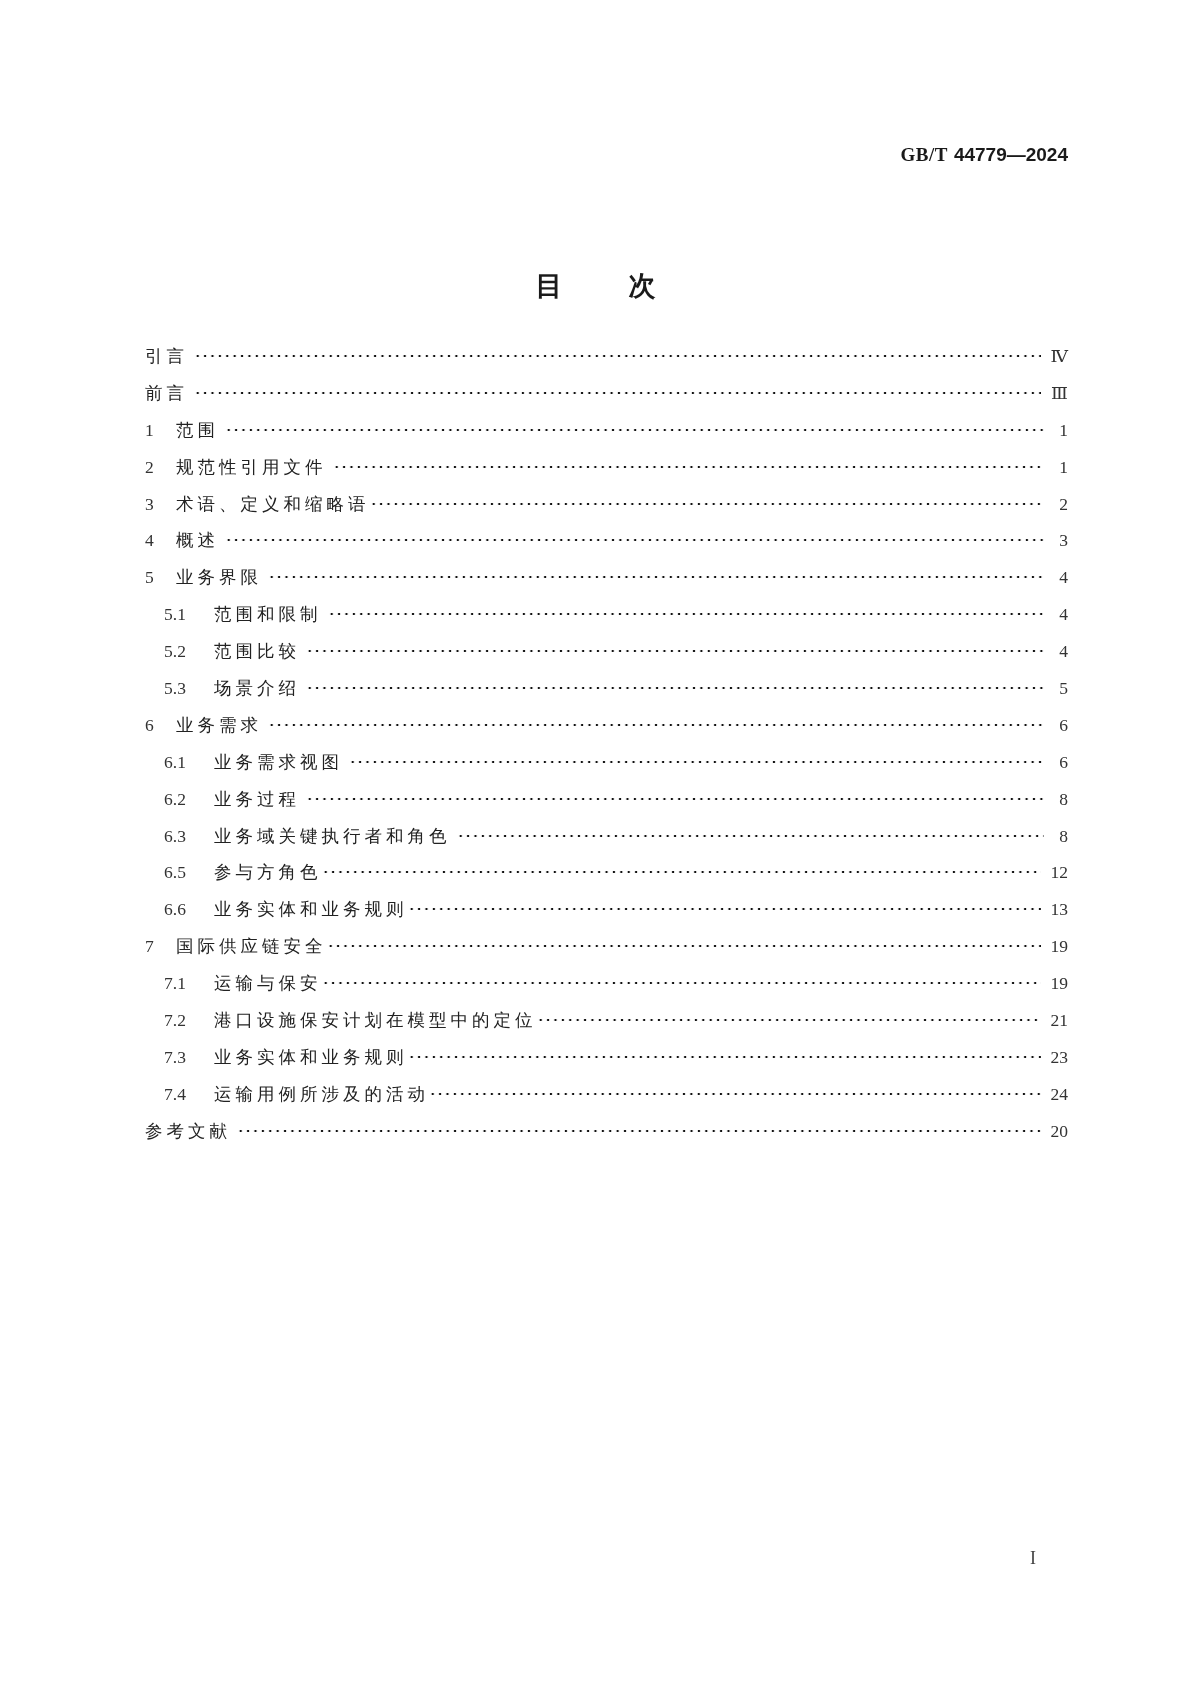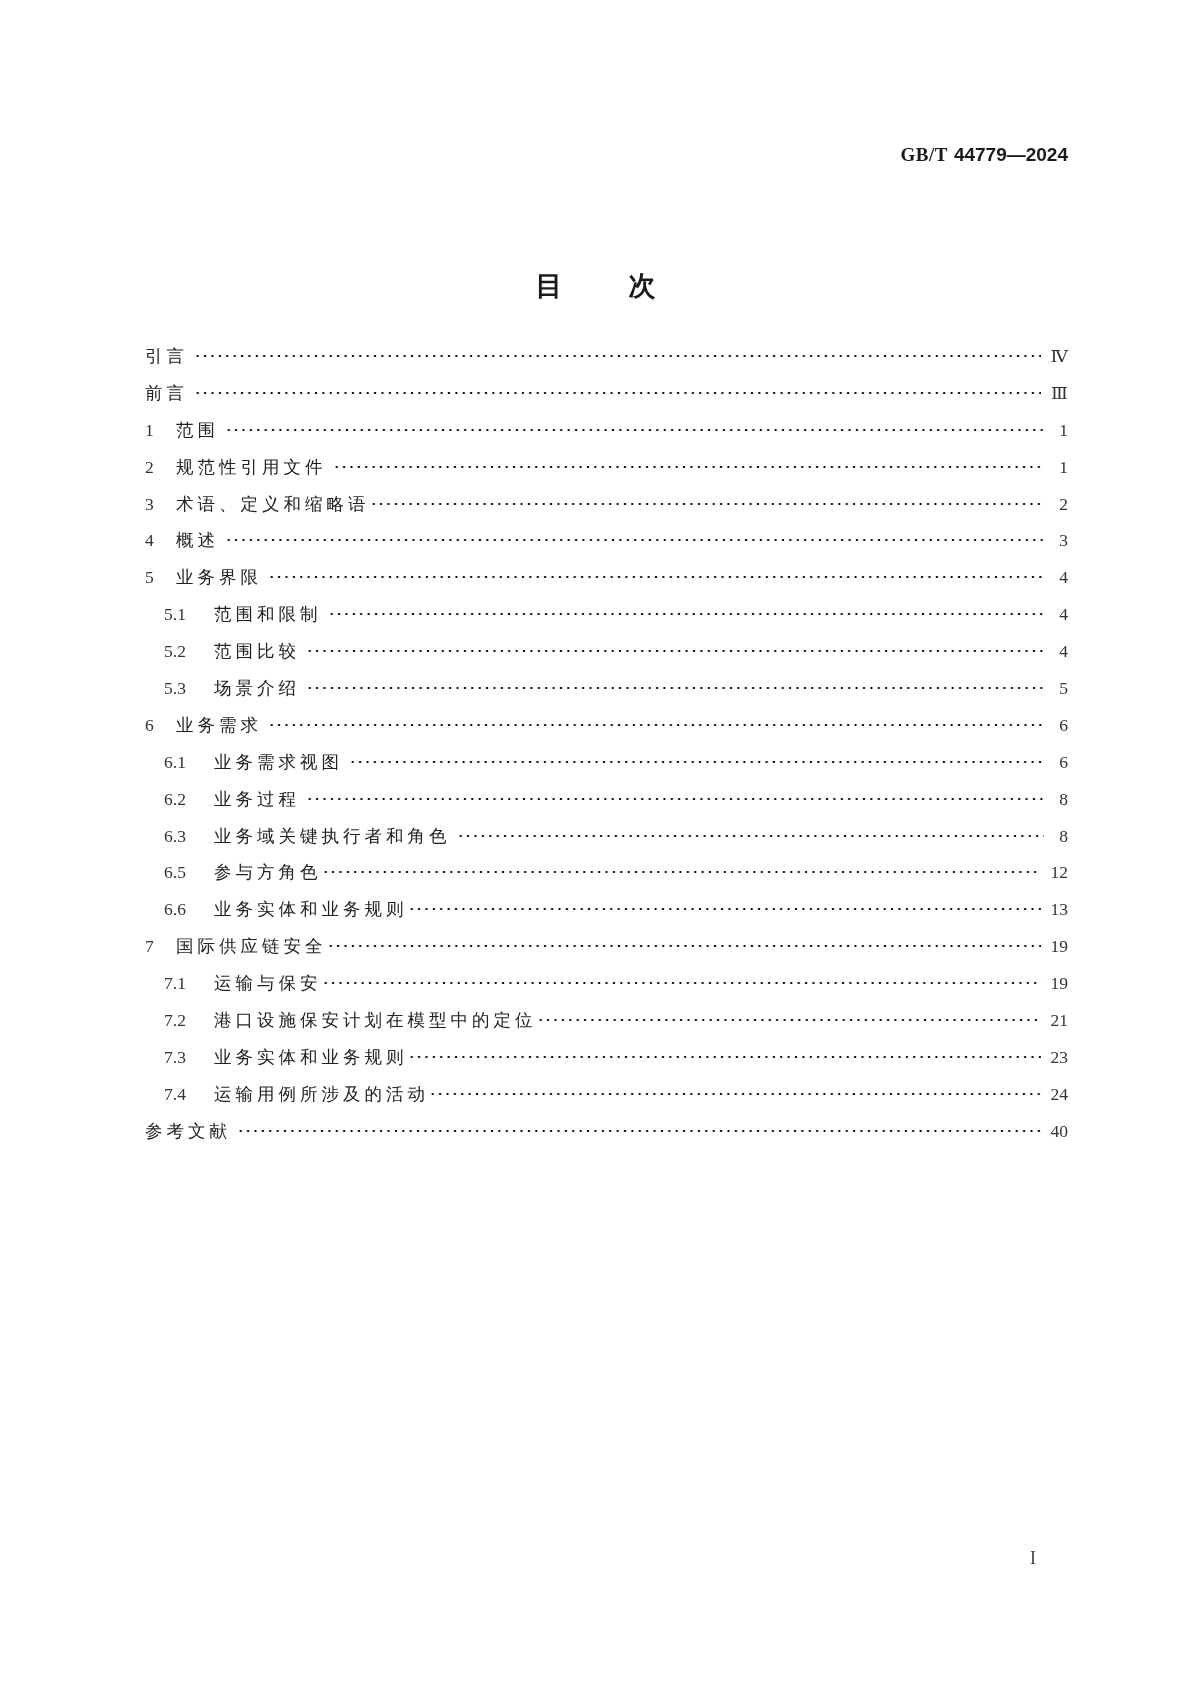--- a/index.html
+++ b/index.html
@@ -246,17 +246,17 @@
     <div class="toc-row lvl2">
       <span class="num">7.4</span>
       <span class="label">运输用例所涉及的活动</span>
       <span class="leader tight"></span>
       <span class="page">24</span>
     </div>
     <div class="toc-row lvl0">
       <span class="num"></span>
       <span class="label">参考文献</span>
       <span class="leader"></span>
-      <span class="page">40</span>
+      <span class="page">20</span>
     </div>
   </div>
 
 <div class="page-footer">I</div>
 
 </body></html>

